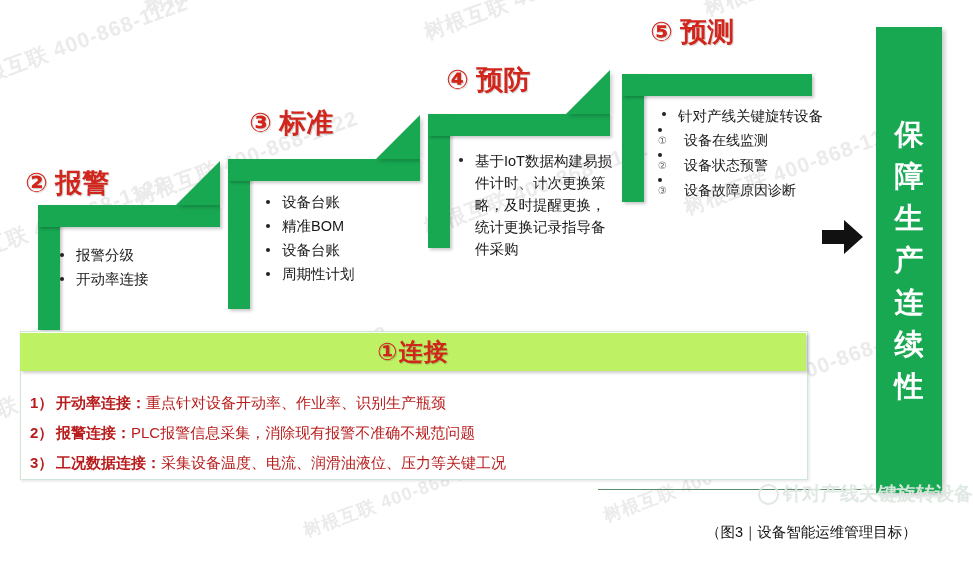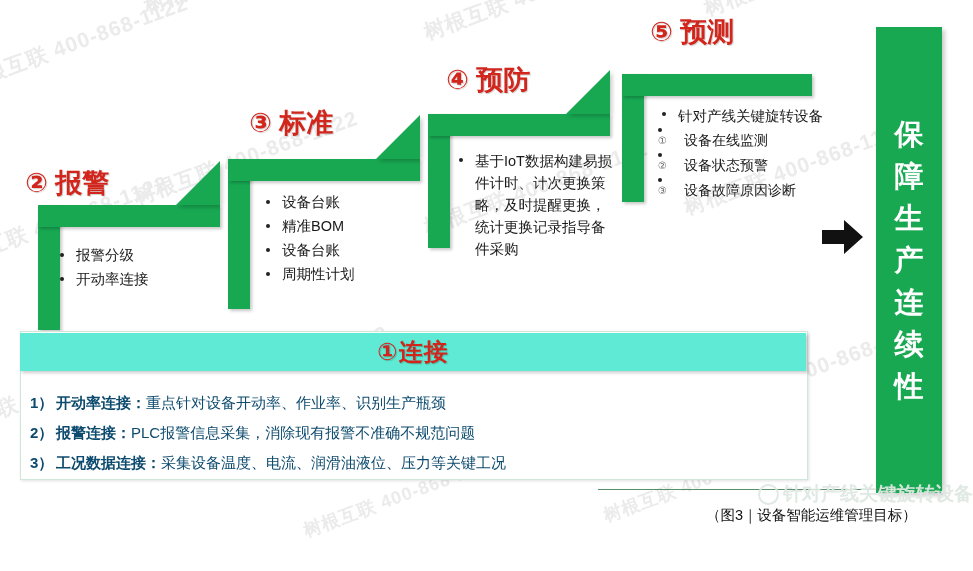--- a/index.html
+++ b/index.html
@@ -62,29 +62,29 @@
   #goalbar .gchar{
     color:#fff;font-size:29px;font-weight:700;line-height:42px;text-align:center;
   }
   #arrow{position:absolute;}
 
   
   #connect-box{
     position:absolute;border:1px solid #cfe6d8;background:#fff;box-shadow:1px 1px 3px rgba(0,0,0,.12);
   }
   #connect-banner{
-    position:absolute;background:#5eead4;box-shadow:2px 2px 3px rgba(0,0,0,.2);
+    position:absolute;background:#bef264;box-shadow:2px 2px 3px rgba(0,0,0,.2);
     display:flex;align-items:center;justify-content:center;
   }
   #connect-banner .btitle{
     color:#D2261D;font-size:24px;font-weight:700;letter-spacing:1px;text-shadow:1px 1px 1px rgba(0,0,0,.2);
   }
   #connect-list{position:absolute;}
   #connect-list .cl-row{
-    font-size:15px;line-height:30px;color:#0c4a6e;white-space:nowrap;
+    font-size:15px;line-height:30px;color:#b91c1c;white-space:nowrap;
   }
   #connect-list .cl-num{font-weight:700;display:inline-block;width:26px;}
   #connect-list .cl-key{font-weight:700;}
 
   
   #footer-rule{position:absolute;height:1px;background:#3f7d54;opacity:.85;}
   #caption{
     position:absolute;font-size:14.5px;color:#111;white-space:nowrap;
   }
   #brand{
@@ -199,15 +199,15 @@
     <div class="cl-row">
       <span class="cl-num">3）</span><span class="cl-key">工况数据连接：</span><span>采集设备温度、电流、润滑油液位、压力等关键工况</span>
     </div>
   </div>
 
   <div id="footer-rule" style="left:598px;top:489px;width:300px;"></div>
   <div id="brand" style="left:758px;top:481px;">
     <span class="bcircle"></span>
     <span>针对产线关键旋转设备</span>
   </div>
-  <div id="caption" style="left:706px;top:506px;">（图3｜设备智能运维管理目标）</div>
+  <div id="caption" style="left:706px;top:523px;">（图3｜设备智能运维管理目标）</div>
 
 </div>
 
 </body></html>

